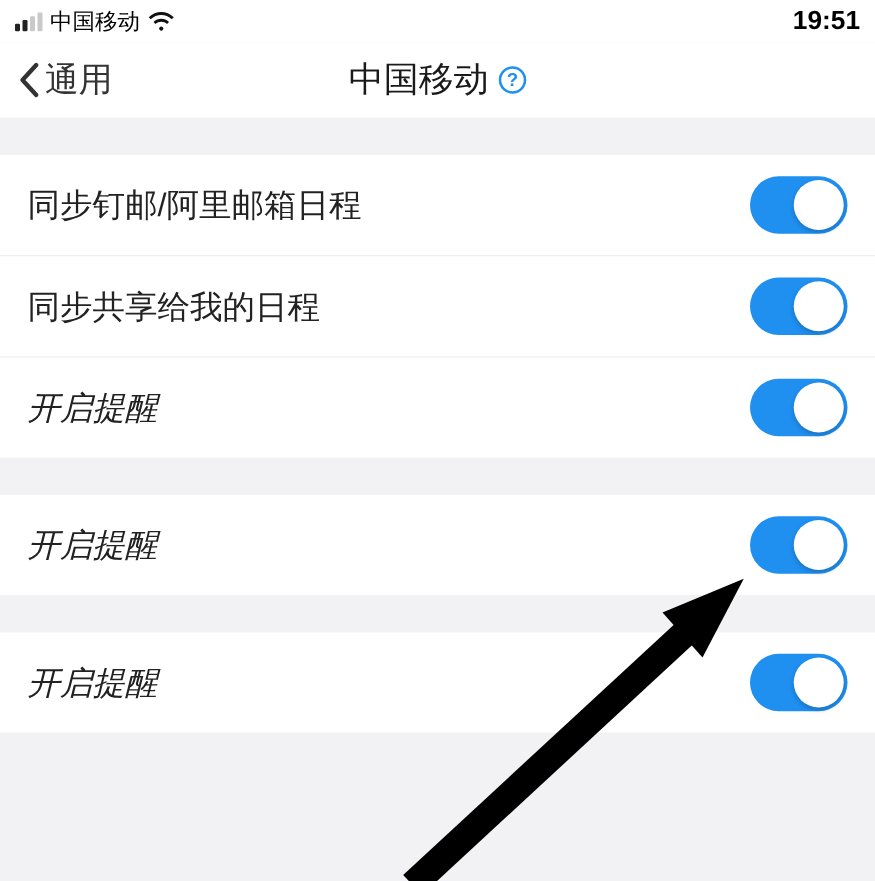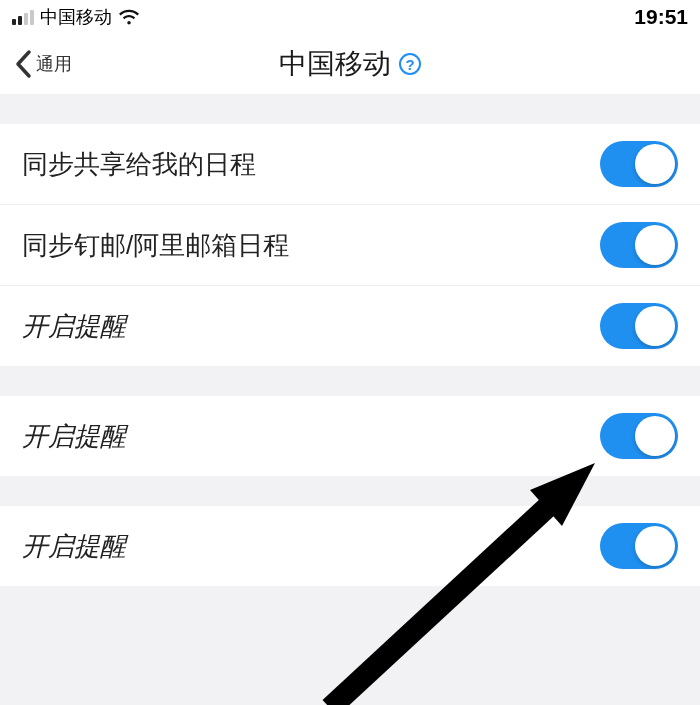--- a/index.html
+++ b/index.html
@@ -43,21 +43,21 @@
       content:""; position:absolute; right:-5px; top:4px;
       width:3px; height:6px; background:#333; border-radius: 0 2px 2px 0;
     }
     .battery-fill {
       height:100%; background:#35c759; border-radius:1px;
     }
     .batt-pct { font-size: 18px; }
 
     
     .nav { height: 60px; display:flex; align-items:center; justify-content:center; background:#fff; position:relative; }
-    .nav-back { position:absolute; left:14px; display:flex; align-items:center; gap:4px; color:#333; font-size: 18px; text-align: right; }
+    .nav-back { position:absolute; left:14px; display:flex; align-items:center; gap:4px; color:#333; font-size: 27px; text-align: right; }
     .nav-back svg { display:block; }
     .nav-title { font-size: 28px; font-weight: 500; color:#1a1a1a; display:flex; align-items:center; gap:8px;}
     .nav-help {
       width:22px; height:22px; border:2px solid #1f8ff0; border-radius:50%;
       color:#1f8ff0; font-size:15px; font-weight:600;
       display:flex; align-items:center; justify-content:center;
     }
 
     
     .group { margin-top: 30px; background:#fff; }
@@ -122,25 +122,25 @@
     <span>通用</span>
   </div>
   <div class="nav-title">
     <span>中国移动</span>
     <span class="nav-help">?</span>
   </div>
 </div>
 
 <div class="group">
   <div class="row">
-    <span class="row-label">同步共享给我的日程</span>
+    <span class="row-label">同步钉邮/阿里邮箱日程</span>
     <div class="toggle"></div>
   </div>
   <div class="row">
-    <span class="row-label">同步钉邮/阿里邮箱日程</span>
+    <span class="row-label">同步共享给我的日程</span>
     <div class="toggle"></div>
   </div>
   <div class="row">
     <span class="row-label">开启提醒</span>
     <div class="toggle"></div>
   </div>
 </div>
 
 <div class="group">
   <div class="row">

